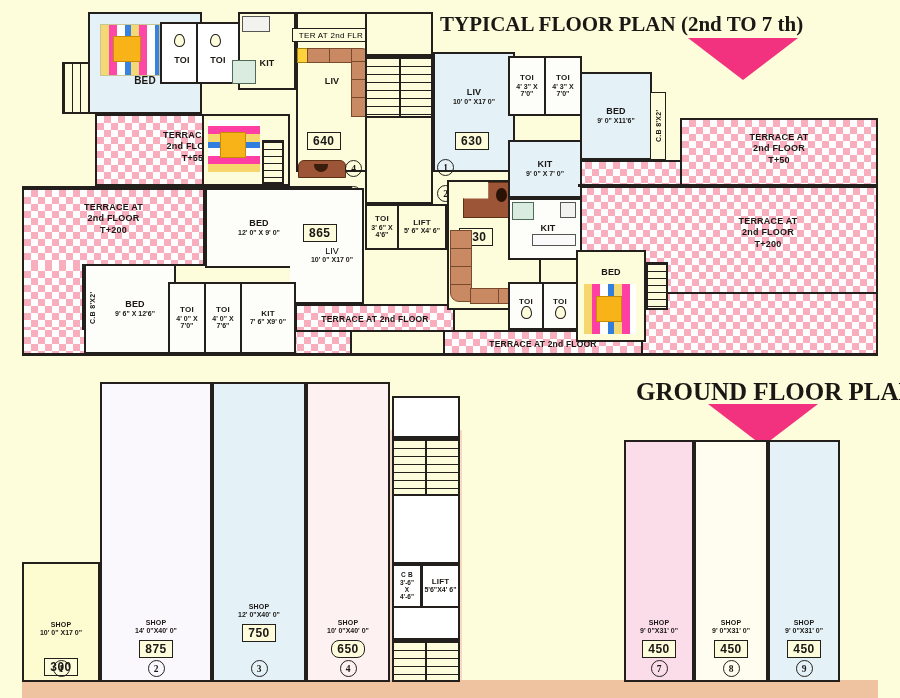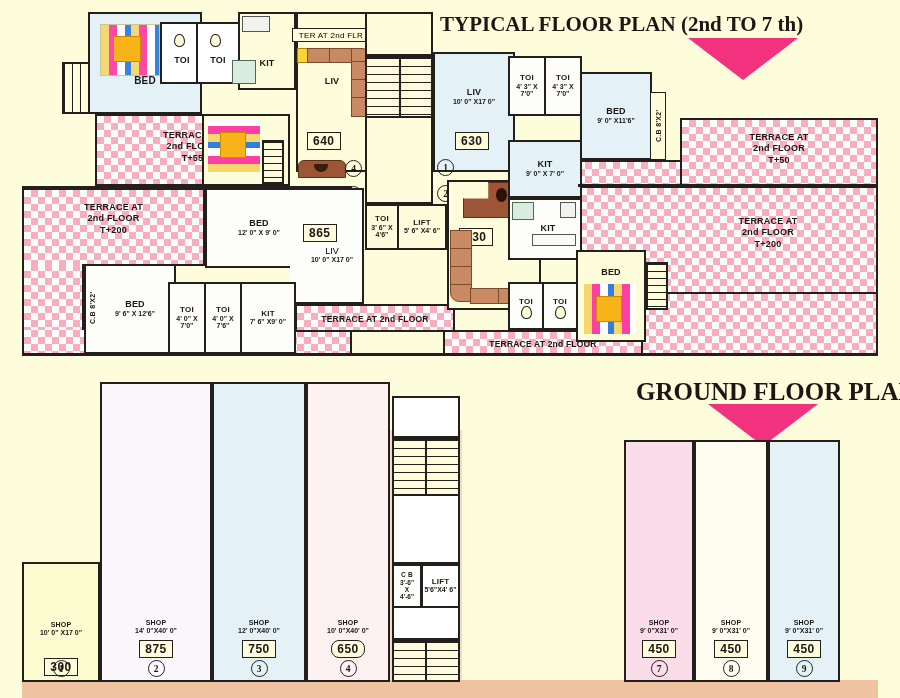--- a/index.html
+++ b/index.html
@@ -352,21 +352,21 @@
   <div class="room" style="left:100px;top:382px;width:112px;height:300px;background:#fbf8fd;justify-content:flex-end;">
     <div class="lbl n7" style="margin-bottom:1px;">SHOP</div>
     <div class="dim" style="margin-bottom:5px;">14' 0"X40' 0"</div>
     <div class="areabox" style="position:relative;left:0;top:0;margin-bottom:2px;">875</div>
     <div class="circnum" style="position:relative;left:0;top:0;margin-bottom:3px;">2</div>
   </div>
 
   <div class="room" style="left:212px;top:382px;width:94px;height:300px;background:#e4f2f8;justify-content:flex-end;">
     <div class="lbl n7" style="margin-bottom:1px;">SHOP</div>
     <div class="dim" style="margin-bottom:5px;">12' 0"X40' 0"</div>
-    <div class="areabox" style="position:relative;left:0;top:0;margin-bottom:2px;">750</div>
+    <div class="areabox" style="position:relative;left:0;top:0;margin-bottom:18px;">750</div>
     <div class="circnum" style="position:relative;left:0;top:0;margin-bottom:3px;">3</div>
   </div>
 
   <div class="room" style="left:306px;top:382px;width:84px;height:300px;background:#fdf1f1;justify-content:flex-end;">
     <div class="lbl n7" style="margin-bottom:1px;">SHOP</div>
     <div class="dim" style="margin-bottom:5px;">10' 0"X40' 0"</div>
     <div class="areabox" style="position:relative;left:0;top:0;margin-bottom:2px;border-radius:8px;">650</div>
     <div class="circnum" style="position:relative;left:0;top:0;margin-bottom:3px;">4</div>
   </div>
 

